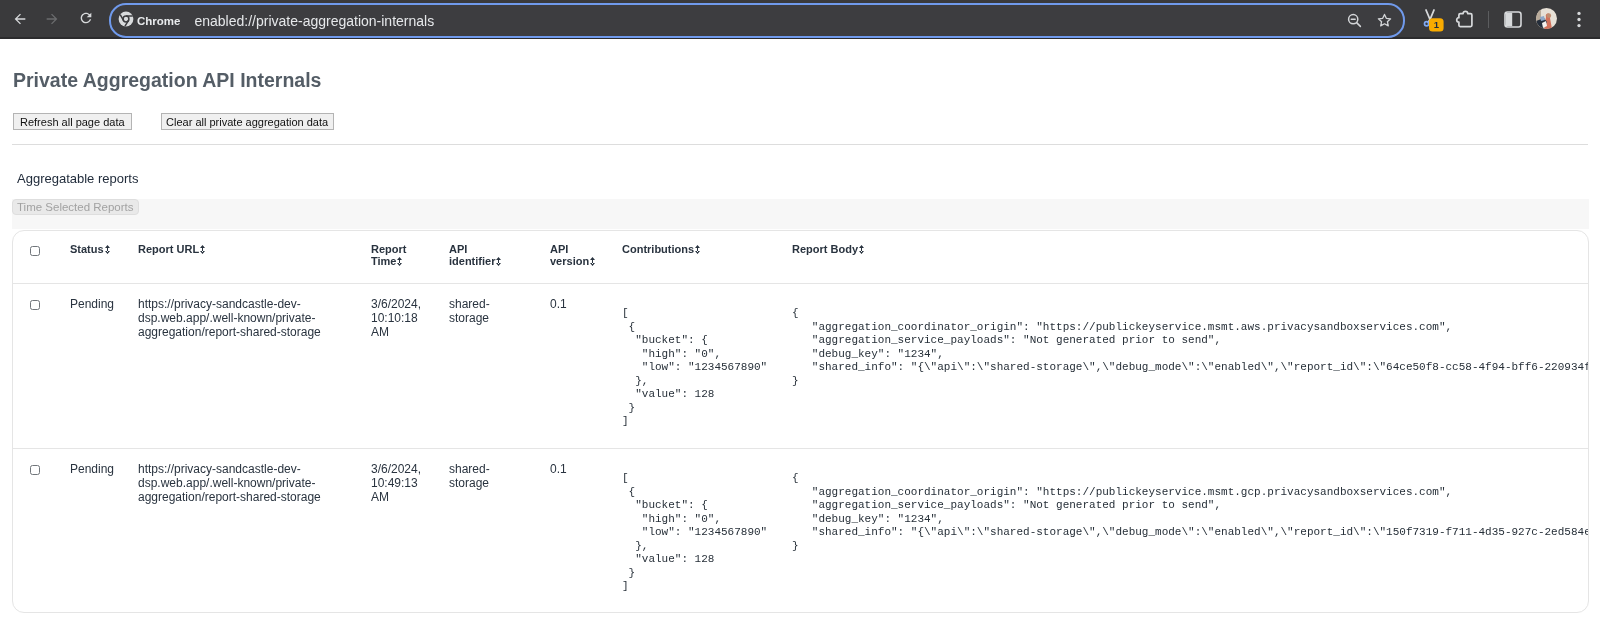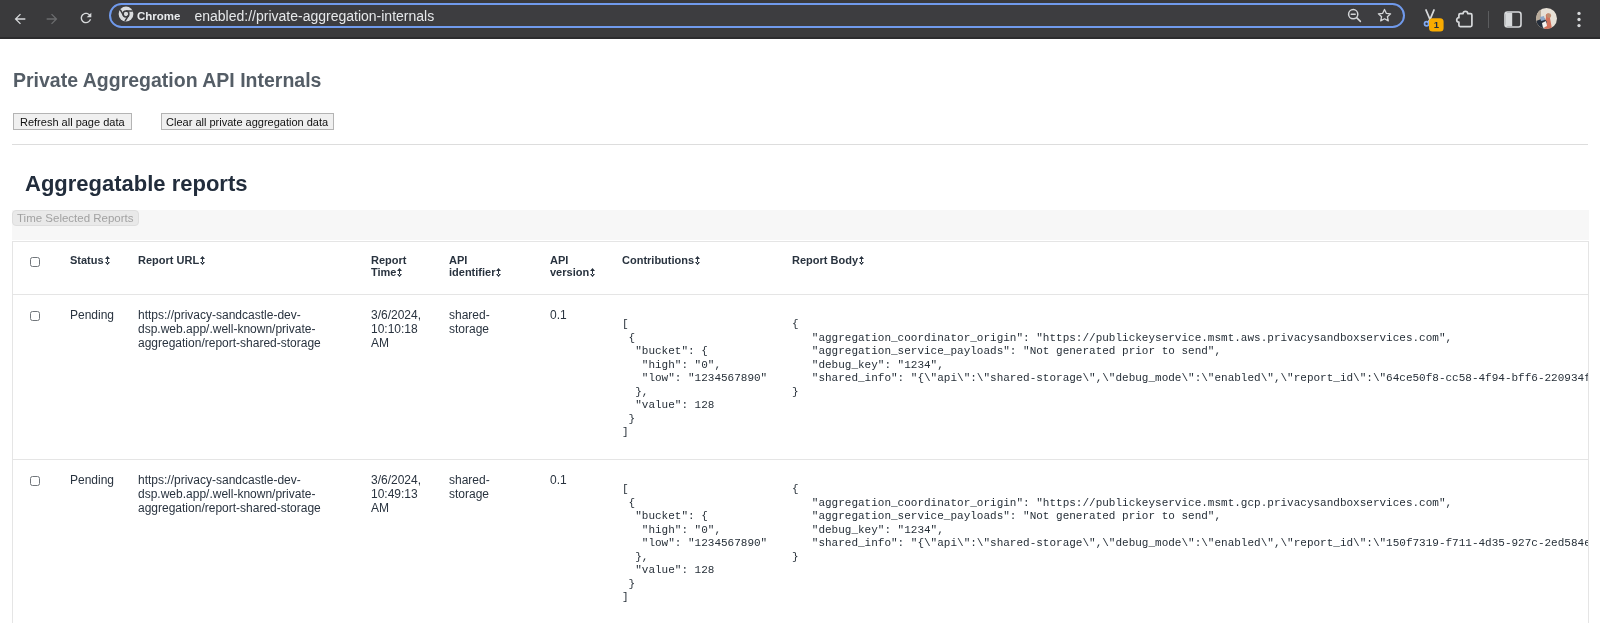--- a/index.html
+++ b/index.html
@@ -2,42 +2,42 @@
 <html><head>
 <meta charset="utf-8">
 <style>
   * { box-sizing: border-box; }
   html,body { margin:0; padding:0; width:1600px; height:623px; background:#fff;
     font-family:"Liberation Sans", sans-serif; }
   
   #toolbar { position:relative; width:1600px; height:39px; background:#3a3a3c;
     box-shadow: inset 0 -2px 0 #2b2b2d; }
   #toolbar svg { position:absolute; }
-  #omnibox { position:absolute; left:109px; top:3px; width:1296px; height:25px;
+  #omnibox { position:absolute; left:109px; top:3px; width:1296px; height:35px;
     border-radius:17px; border:2.5px solid #709aec; background:#3d3d40;
     display:flex; align-items:center; }
   #omnibox .logo { position:static !important; margin-left:7px; }
   #omnibox .chromelbl { color:#e9ebed; font-weight:bold; font-size:11.5px; margin-left:3px; }
   #omnibox .url { color:#e6e8ea; font-size:14px; margin-left:14px; letter-spacing:0; }
   
   #content { padding:0 12px; }
   h1 { font-size:19.5px; color:#545d66; margin:30px 0 0 1px; font-weight:bold; }
   #btnrow { margin-top:21px; }
   button.std { font-family:"Liberation Sans",sans-serif; font-size:11px; color:#111;
     background:#f0f0f0; border:1px solid #b4b4b4; border-radius:0; height:17px;
     padding:0 6px; vertical-align:top; }
   #btnrow button + button { margin-left:29px; }
   hr { border:none; border-top:1px solid #dddddd; margin:13px 0 0 0; }
-  h2 { font-size:22px; color:#222d3c; margin:26px 0 0 13px; font-weight:bold; }
+  h2 { font-size:13px; color:#222d3c; margin:26px 0 0 5px; font-weight:normal; }
   #strip { margin-top:13px; background:#f7f7f7; height:30px; width:1577px; }
   #strip button { font-family:"Liberation Sans",sans-serif; font-size:11.5px; color:#a2a2a2;
     background:#e9e9e9; border:1px solid #dedede; border-radius:4px; height:16px;
     padding:0 4px; margin:0; display:block; }
   
-  #tablewrap { margin-top:1px; width:1577px; border:1px solid #e5e5e5; border-radius:0;
+  #tablewrap { margin-top:1px; width:1577px; border:1px solid #e5e5e5; border-radius:12px;
     background:#fff; overflow:hidden; }
   table { table-layout:fixed; border-collapse:collapse; width:1575px;
     color:#29333f; }
   th, td { text-align:left; vertical-align:top; padding:0; overflow:hidden; }
   th { font-size:11px; font-weight:bold; padding:11.5px 0 0 17px; height:52.5px; }
   td { font-size:12px; line-height:14px; padding:13px 0 0 17px; }
   tbody td { border-top:1px solid #e5e5e5; }
   tr.r1 td { height:165px; }
   tr.r2 td { height:163.5px; }
   col.c-ck { width:40px; } col.c-st { width:68px; } col.c-url { width:233px; }

